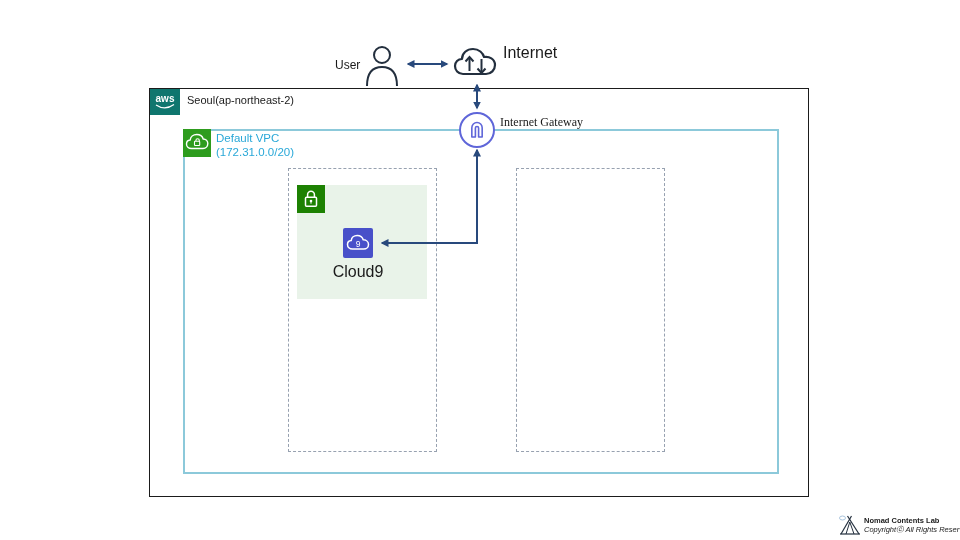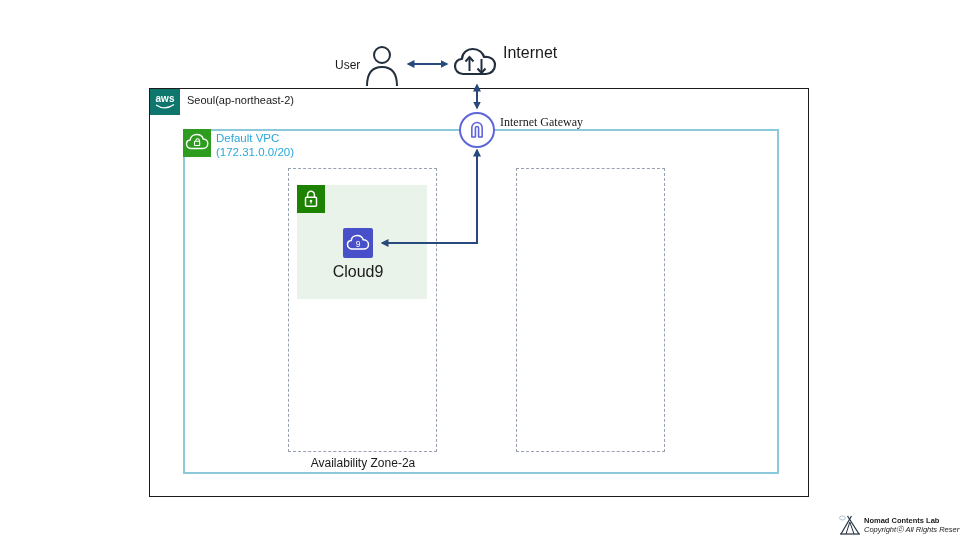--- a/index.html
+++ b/index.html
@@ -74,21 +74,20 @@
       <path d="M12.9 12.3 V11.4 a1.7 1.7 0 0 1 3.4 0 V12.3" fill="none" stroke="#ffffff" stroke-width="1.1"></path>
     </svg>
   </div>
   <div class="abs vpc-label">
     <div>Default VPC</div>
     <div>(172.31.0.0/20)</div>
   </div>
 
   <div class="abs az-box az-a"></div>
   <div class="abs az-box az-c"></div>
-  <div class="abs az-label az-label-a">Availability Zone-2a</div>
 
   <div class="abs subnet-box"></div>
   <div class="abs subnet-icon">
     <svg width="28" height="28" viewBox="0 0 28 28">
       <rect x="8.5" y="12.2" width="11" height="9" rx="1" fill="none" stroke="#ffffff" stroke-width="1.5"></rect>
       <path d="M10.6 12.2 V9.6 a3.4 3.4 0 0 1 6.8 0 V12.2" fill="none" stroke="#ffffff" stroke-width="1.5"></path>
       <circle cx="14" cy="16" r="1.3" fill="#ffffff"></circle>
       <rect x="13.5" y="16.5" width="1" height="2.2" fill="#ffffff"></rect>
     </svg>
   </div>

